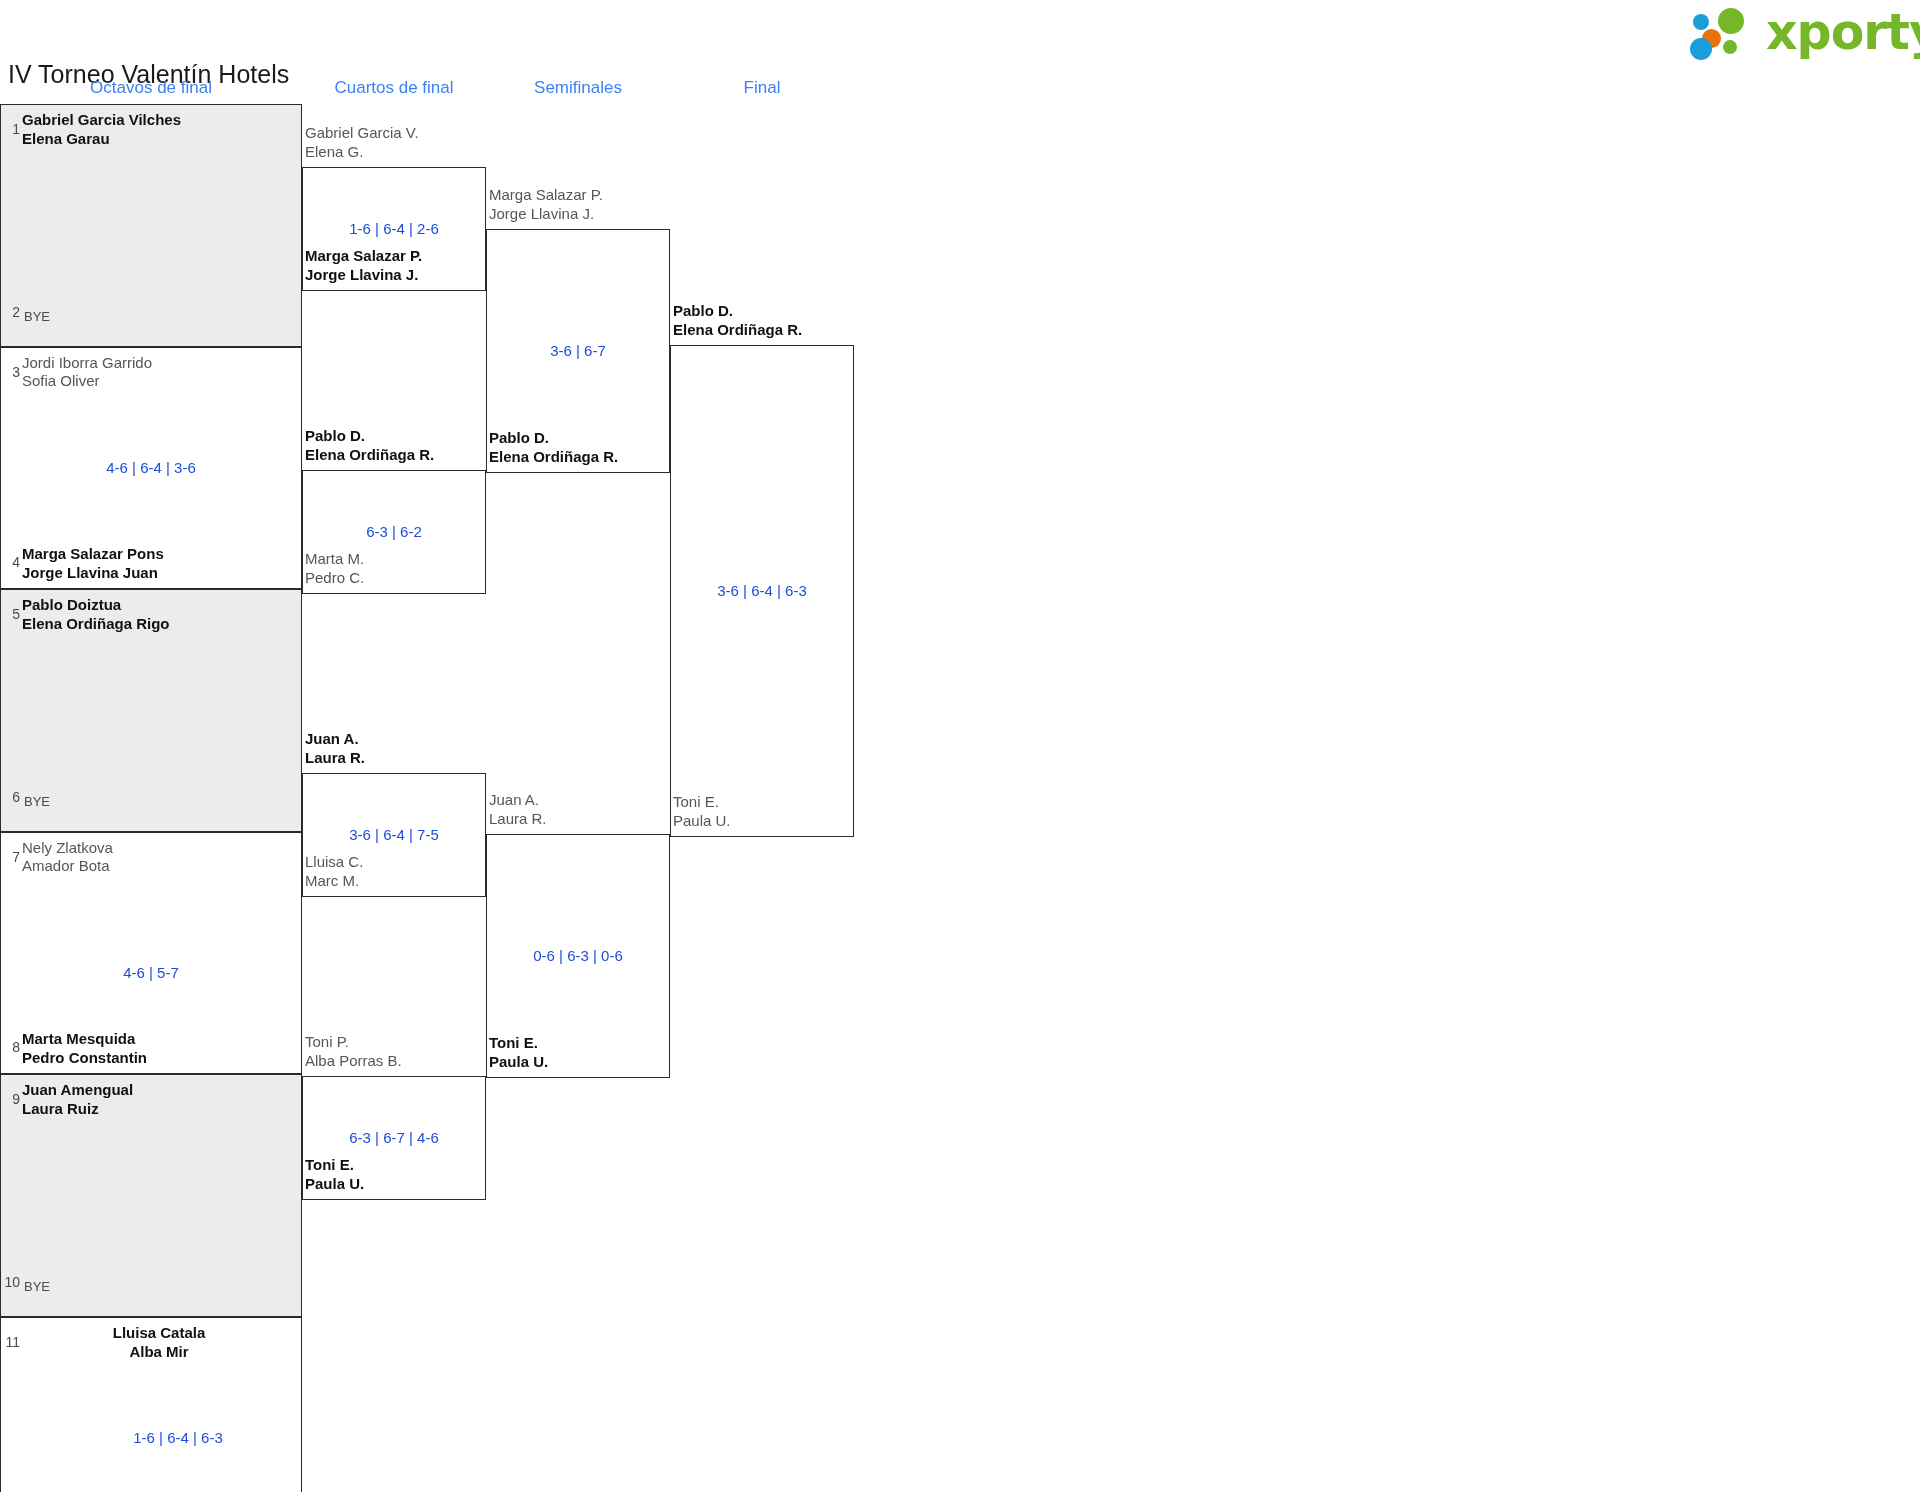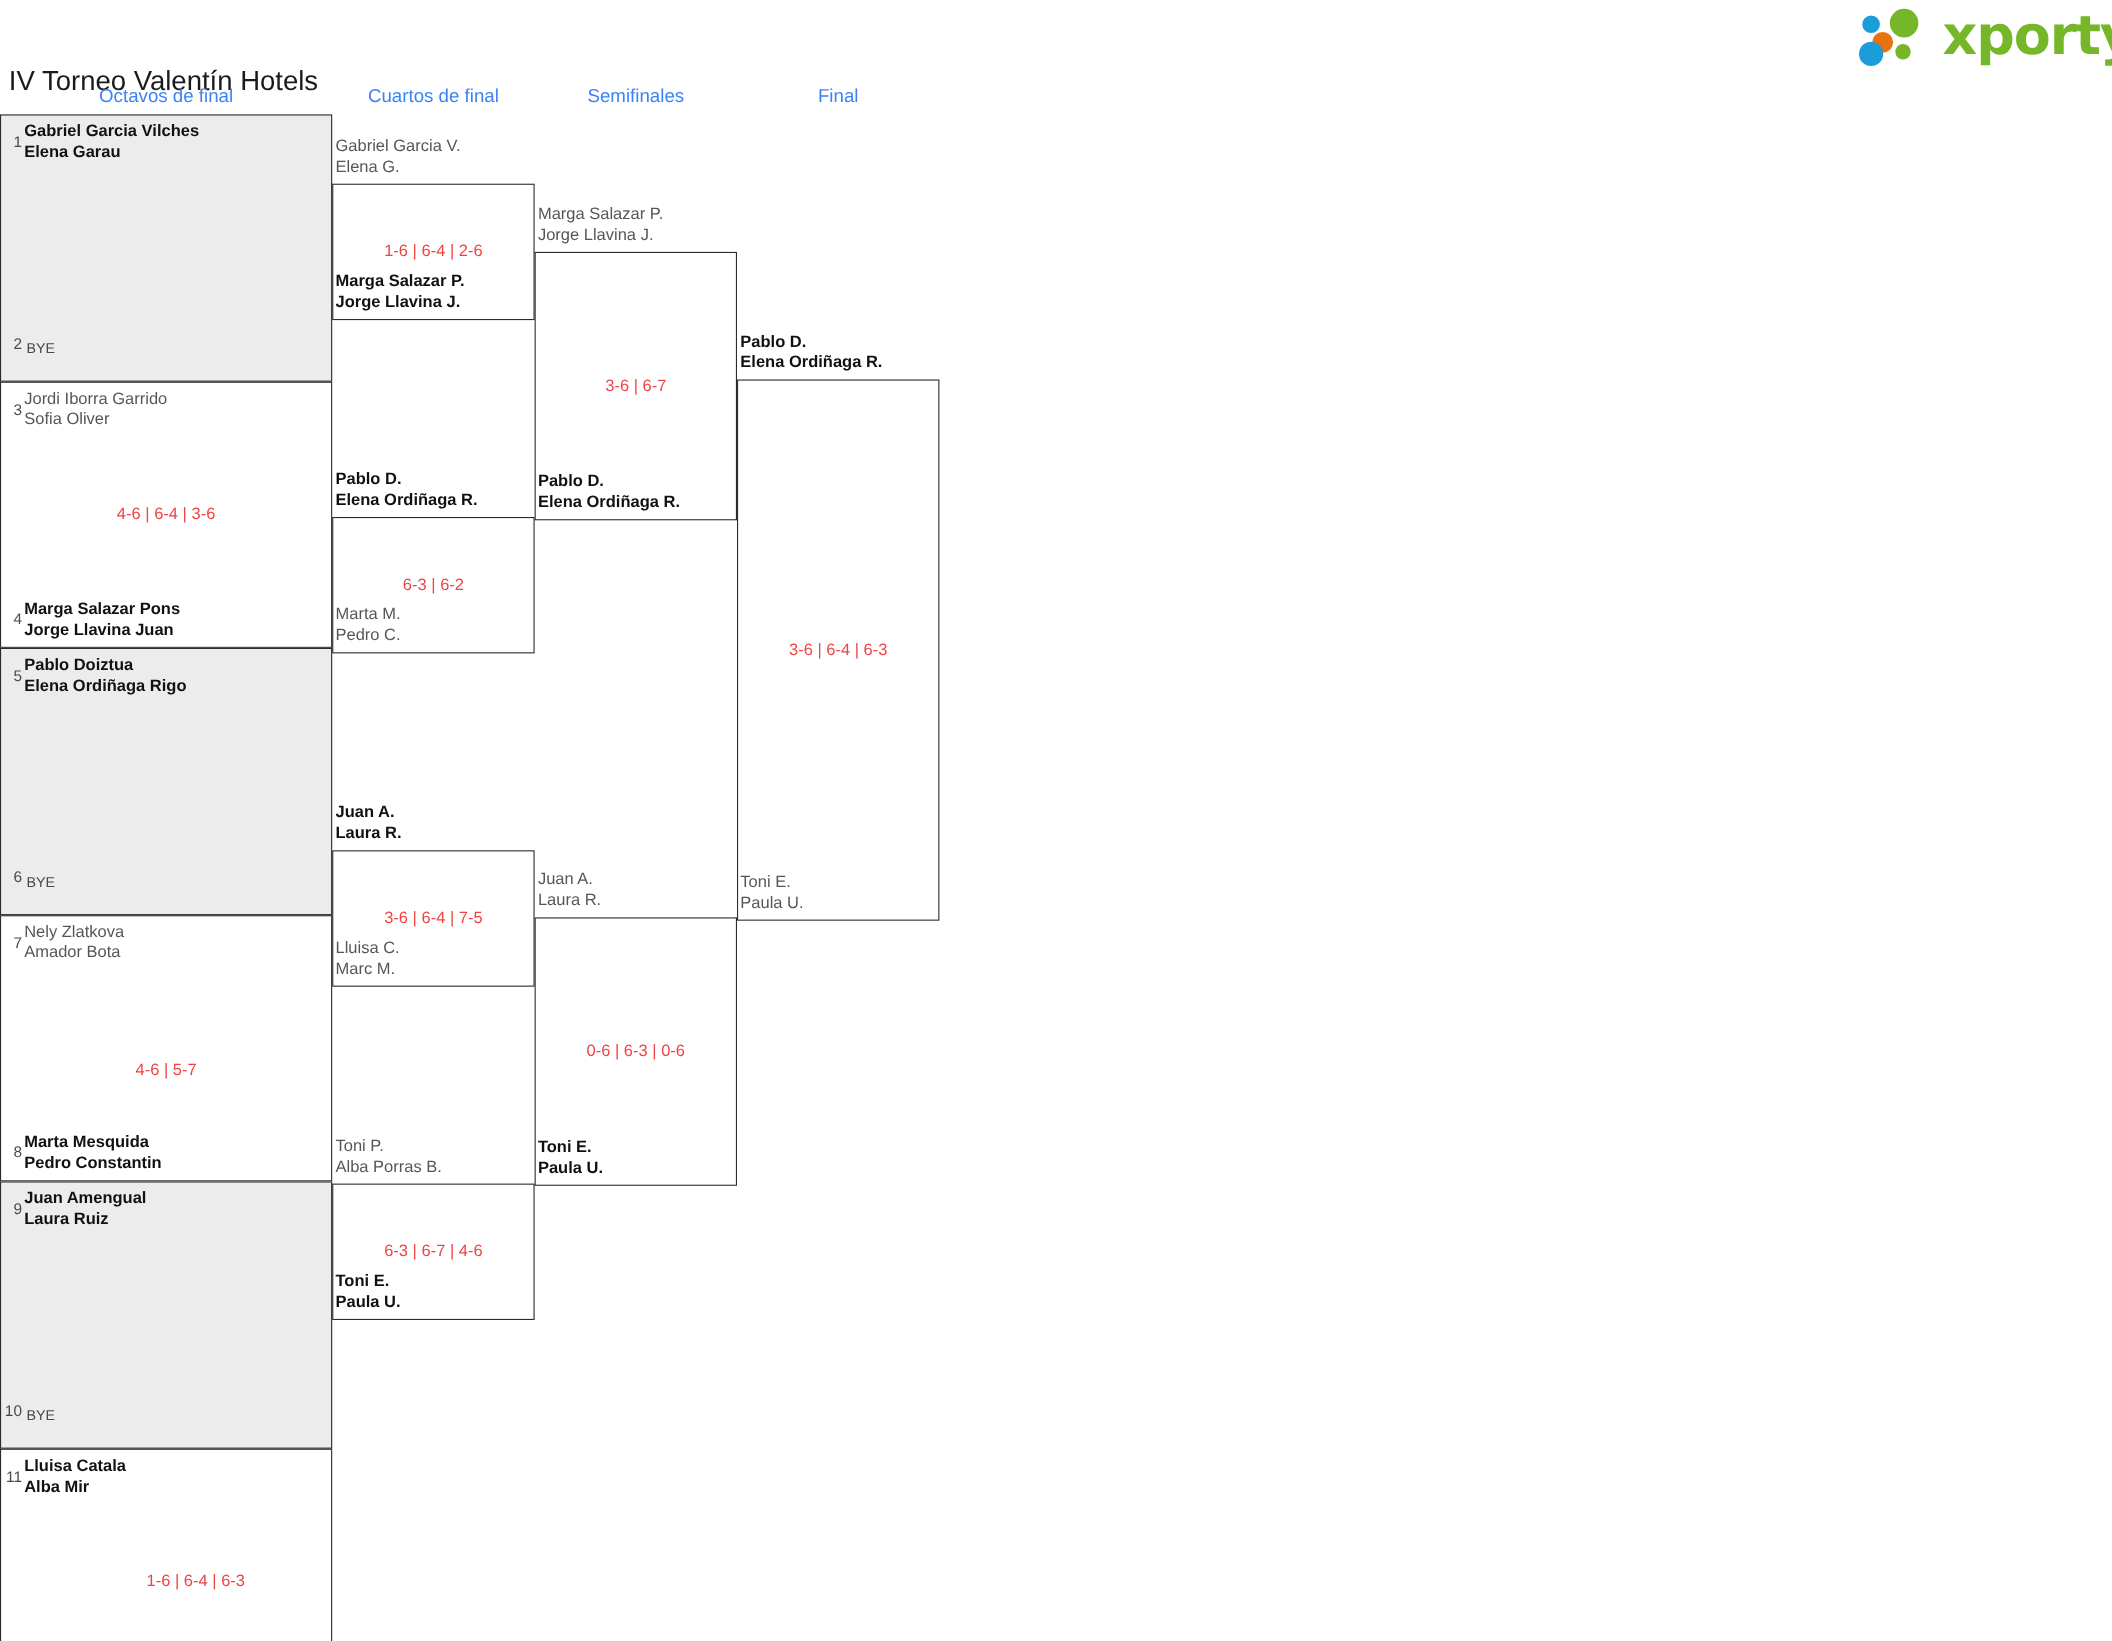--- a/index.html
+++ b/index.html
@@ -45,21 +45,21 @@
   }
 
   
   .players{position:absolute;font-size:15px;line-height:18.5px;white-space:pre;}
   .players .ln{display:block;}
   .players.win{font-weight:700;color:#111111;}
   .players.lose{font-weight:400;color:#565656;}
   .players.bye{font-weight:400;color:#4a4a4a;font-size:13px;}
 
   
-  .score{position:absolute;font-size:15px;line-height:18px;color:#ef4444;text-align:center;white-space:pre;}
+  .score{position:absolute;font-size:15px;line-height:18px;color:#1d4ed8;text-align:center;white-space:pre;}
 </style>
 </head>
 <body>
 
 <div id="header">
   <div id="title-block">
     <span id="title-line1">IV Torneo Valentín Hotels</span>
     <span id="title-line2">Fase final. Mixto C</span>
   </div>
 
@@ -103,21 +103,21 @@
     <div class="seed" style="left:-2px;top:1039.3999999999999px;">8</div>
     <div class="players win" style="left:22px;top:1030.3999999999999px;width:274px;"><span class="ln">Marta Mesquida</span><span class="ln">Pedro Constantin</span></div>
     <div class="score" style="left:0px;top:964px;width:302px;">4-6 | 5-7</div>
     <div class="match shaded" style="left:0px;top:1074.4px;width:302px;height:242.6px;"></div>
     <div class="seed" style="left:-2px;top:1091.4px;">9</div>
     <div class="players win" style="left:22px;top:1081.4px;width:274px;"><span class="ln">Juan Amengual</span><span class="ln">Laura Ruiz</span></div>
     <div class="seed" style="left:-2px;top:1274px;">10</div>
     <div class="players bye" style="left:24px;top:1278px;width:274px;"><span class="ln">BYE</span></div>
     <div class="match" style="left:0px;top:1317px;width:302px;height:242.6px;"></div>
     <div class="seed" style="left:-2px;top:1334px;">11</div>
-    <div class="players win" style="left:22px;top:1324px;width:274px;"><span class="ln">Lluisa Catala</span><span class="ln">Alba Mir</span></div>
+    <div class="players win" style="left:22px;top:1324px;width:274px;text-align:center;"><span class="ln">Lluisa Catala</span><span class="ln">Alba Mir</span></div>
     <div class="score" style="left:0px;top:1429.3px;width:356px;">1-6 | 6-4 | 6-3</div>
     <div class="match" style="left:302px;top:167px;width:184px;height:124px;"></div>
     <div class="players lose" style="left:305px;top:124px;width:178px;"><span class="ln">Gabriel Garcia V.</span><span class="ln">Elena G.</span></div>
     <div class="players win" style="left:305px;top:247px;width:178px;"><span class="ln">Marga Salazar P.</span><span class="ln">Jorge Llavina J.</span></div>
     <div class="score" style="left:302px;top:220px;width:184px;">1-6 | 6-4 | 2-6</div>
     <div class="" style="position:absolute;left:486px;top:229px;width:0px;height:1.4px;background:#2b2b2b;"></div>
     <div class="match" style="left:302px;top:470px;width:184px;height:124px;"></div>
     <div class="players win" style="left:305px;top:427px;width:178px;"><span class="ln">Pablo D.</span><span class="ln">Elena Ordiñaga R.</span></div>
     <div class="players lose" style="left:305px;top:550px;width:178px;"><span class="ln">Marta M.</span><span class="ln">Pedro C.</span></div>
     <div class="score" style="left:302px;top:523px;width:184px;">6-3 | 6-2</div>

